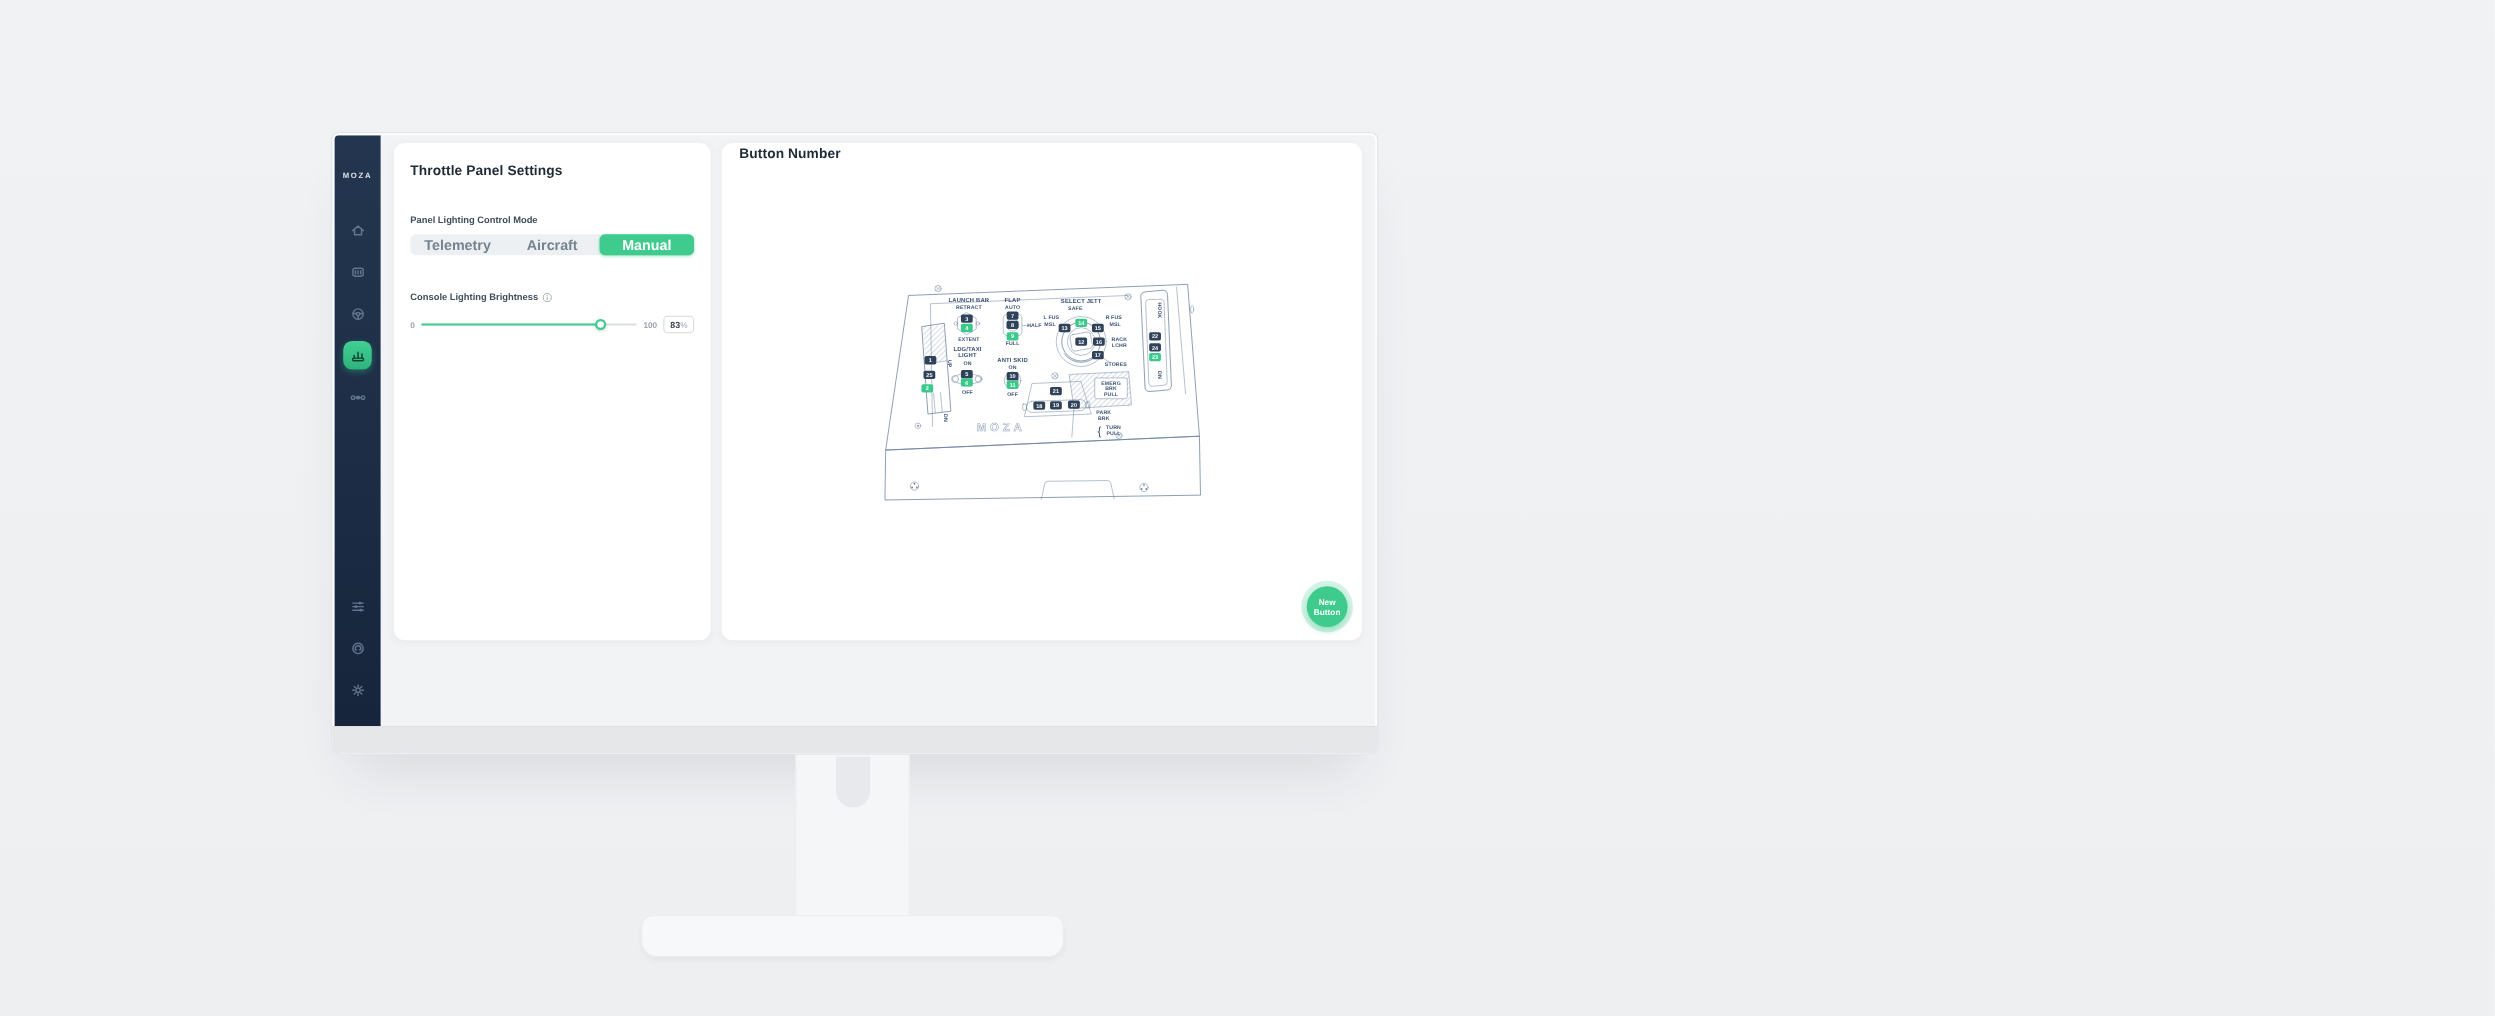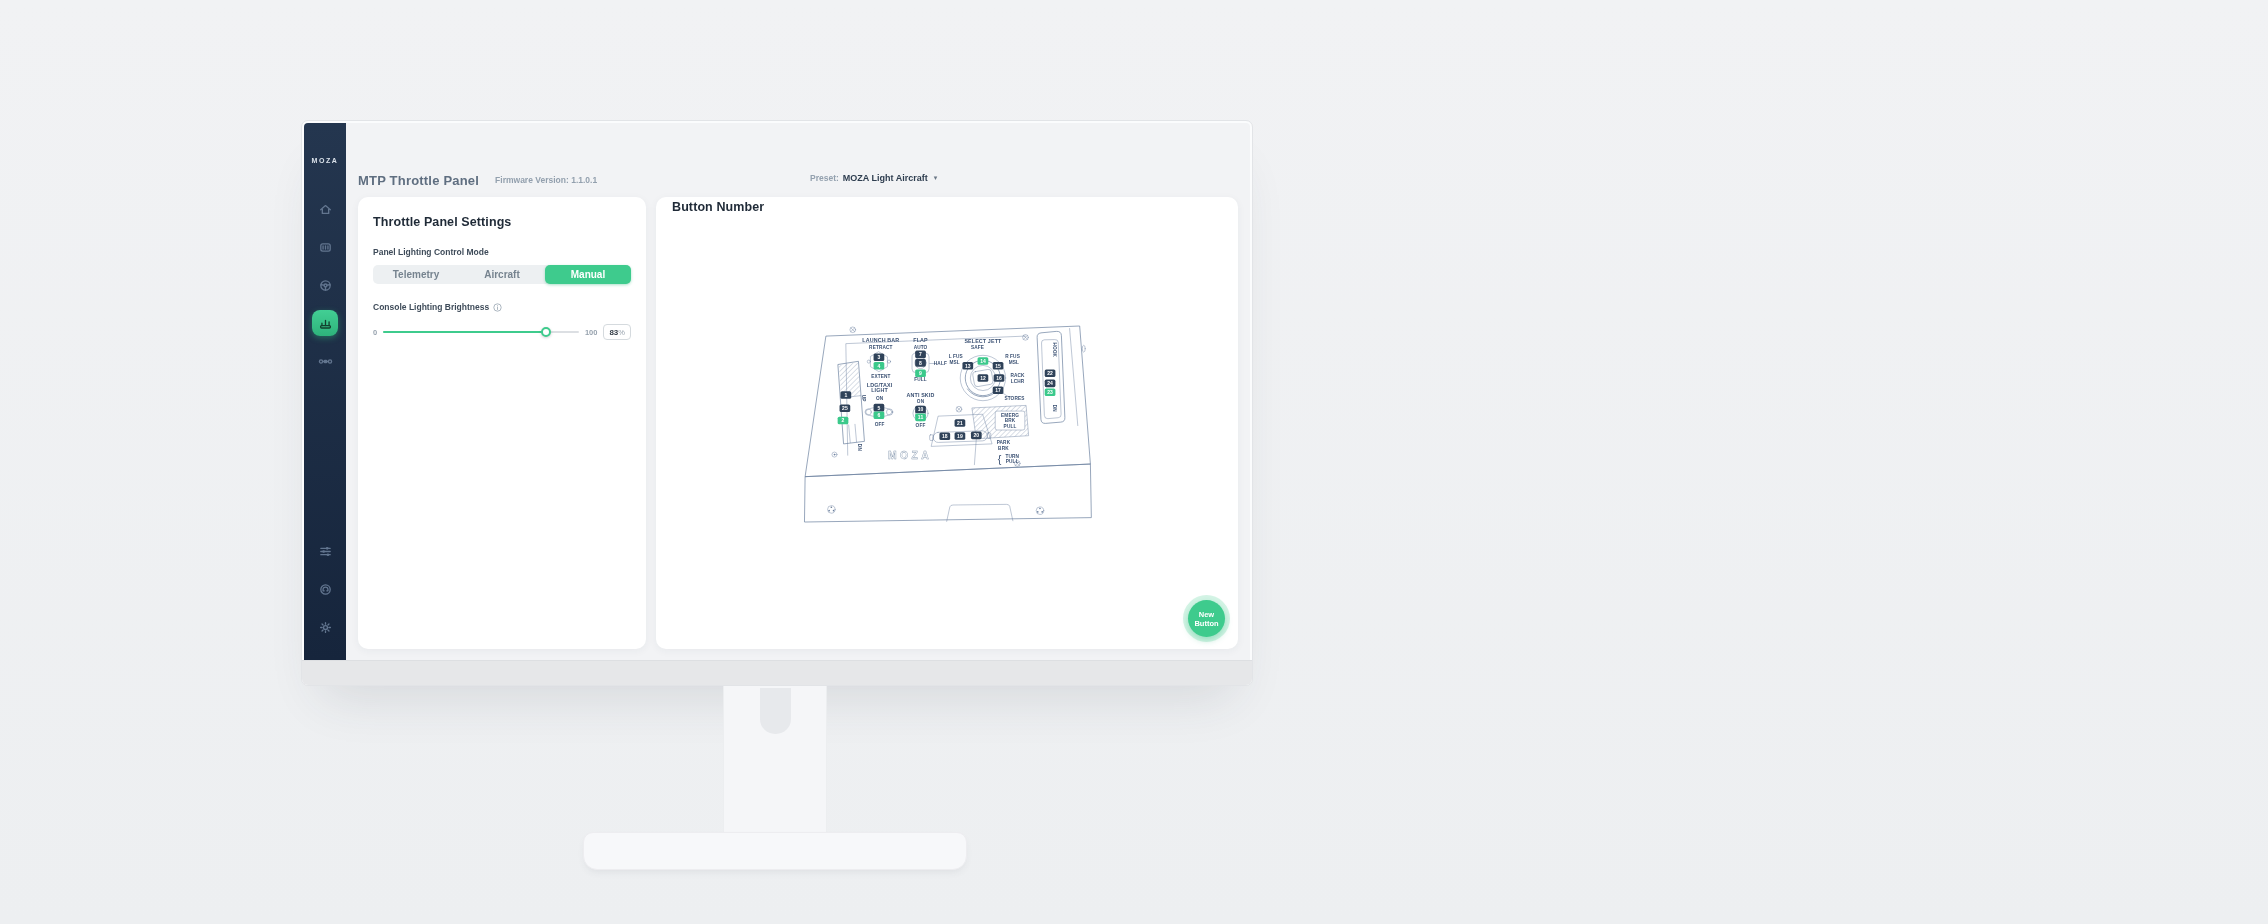--- a/index.html
+++ b/index.html
@@ -54,25 +54,25 @@
   .preset-label{font-size:8.5px;color:var(--text-soft);font-weight:600;}
   .preset-value{font-size:9px;color:#2e3d4f;font-weight:700;}
   .preset-caret{font-size:7px;color:#6b7886;margin-left:2px;}
 
   .cards{display:flex;gap:10px;margin-top:7px;}
   .card{background:#fff;border-radius:10px;box-shadow:0 2px 8px rgba(40,50,70,.05);height:452px;}
   .settings-card{width:288px;padding:18px 15px;}
   .button-card{flex:1;position:relative;padding:3px 16px;}
   .card-title{font-size:12.5px;font-weight:700;color:#1f2a37;letter-spacing:.1px;}
 
-  .field-label{margin-top:18px;font-size:8.5px;font-weight:700;color:#3f4c5a;
+  .field-label{margin-top:33px;font-size:8.5px;font-weight:700;color:#3f4c5a;
     display:flex;align-items:center;gap:4px;}
   .seg{margin-top:8px;display:flex;background:#edf0f2;border-radius:5px;height:19px;padding:0;}
   .seg-btn{flex:1;display:flex;align-items:center;justify-content:center;
-    font-size:10px;color:#76838f;border-radius:5px;cursor:pointer;font-weight:600;}
+    font-size:13px;color:#76838f;border-radius:5px;cursor:pointer;font-weight:600;}
   .seg-btn.active{background:var(--accent);color:#fff;box-shadow:0 1px 3px rgba(46,179,123,.4);}
 
   .info-icon svg{width:9px;height:9px;display:block;}
   .slider-row{margin-top:12px;display:flex;align-items:center;gap:6px;}
   .slider-minmax{font-size:7.5px;color:#97a2ae;font-weight:600;}
   .slider{position:relative;flex:1;height:12px;cursor:pointer;}
   .slider .track{position:absolute;left:0;right:0;top:5px;height:2px;background:#dcdfe3;border-radius:2px;}
   .slider .fill{position:absolute;left:0;top:5px;height:2px;background:var(--accent);border-radius:2px;}
   .slider .handle{position:absolute;top:6px;width:10px;height:10px;border-radius:50%;
     background:#fff;border:2px solid var(--accent);transform:translate(-50%,-50%);
@@ -163,29 +163,20 @@
         </div>
         <div class="nav-item">
           <svg viewBox="0 0 16 16">
             <circle cx="8" cy="8" r="2.1"></circle>
             <path d="M8 2.8 V4.4 M8 11.6 V13.2 M2.8 8 H4.4 M11.6 8 H13.2 M4.3 4.3 L5.4 5.4 M10.6 10.6 L11.7 11.7 M11.7 4.3 L10.6 5.4 M5.4 10.6 L4.3 11.7"></path>
             </svg>
         </div>
       </div>
 
       <div class="app-main">
-        <div class="app-header">
-          <span class="app-title">MTP Throttle Panel</span>
-          <span class="firmware">Firmware Version: 1.1.0.1</span>
-          <span class="preset">
-            <span class="preset-label">Preset:</span>
-            <span class="preset-value">MOZA Light Aircraft</span>
-            <span class="preset-caret">▾</span>
-          </span>
-        </div>
 
         <div class="cards">
 
           <div class="card settings-card">
             <div class="card-title">Throttle Panel Settings</div>
 
             <div class="field-label">Panel Lighting Control Mode</div>
             <div class="seg">
               <div class="seg-btn">Telemetry</div>
               <div class="seg-btn">Aircraft</div>

